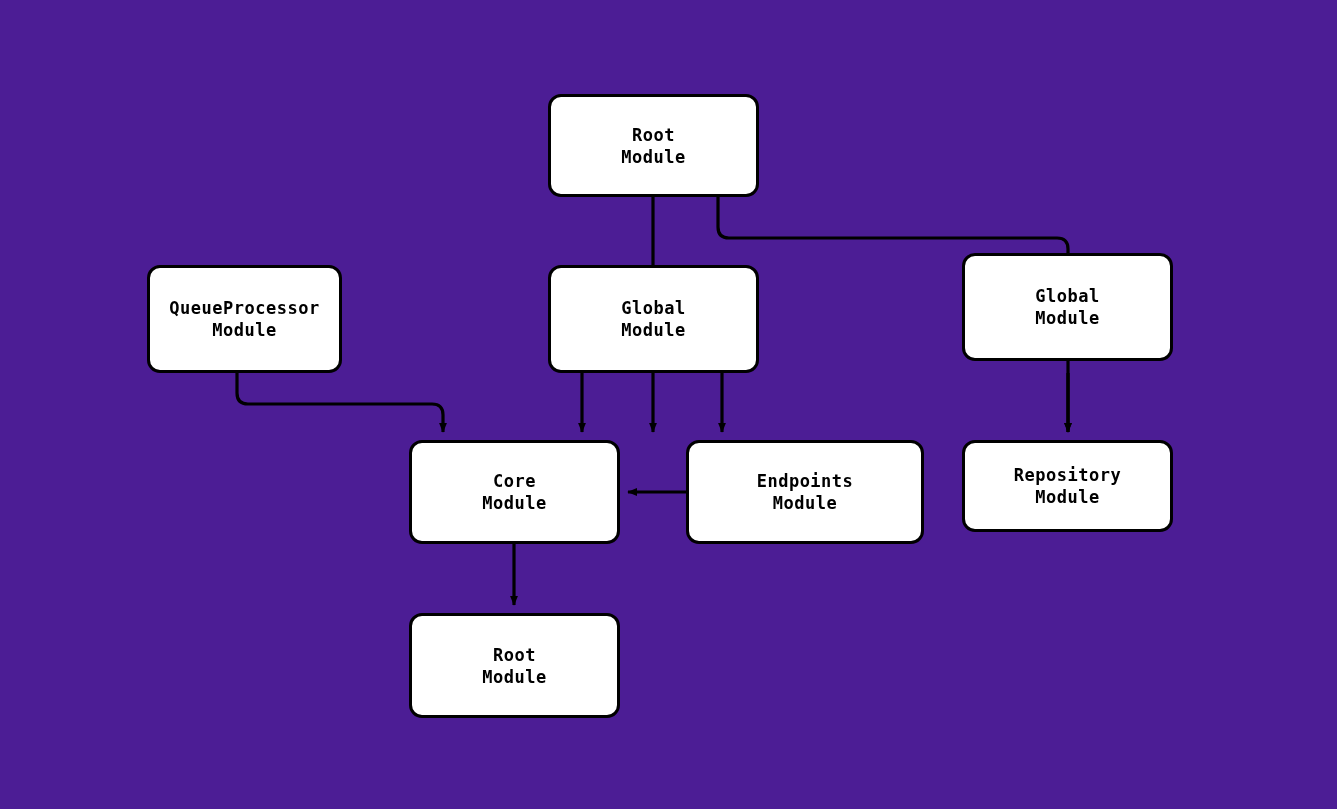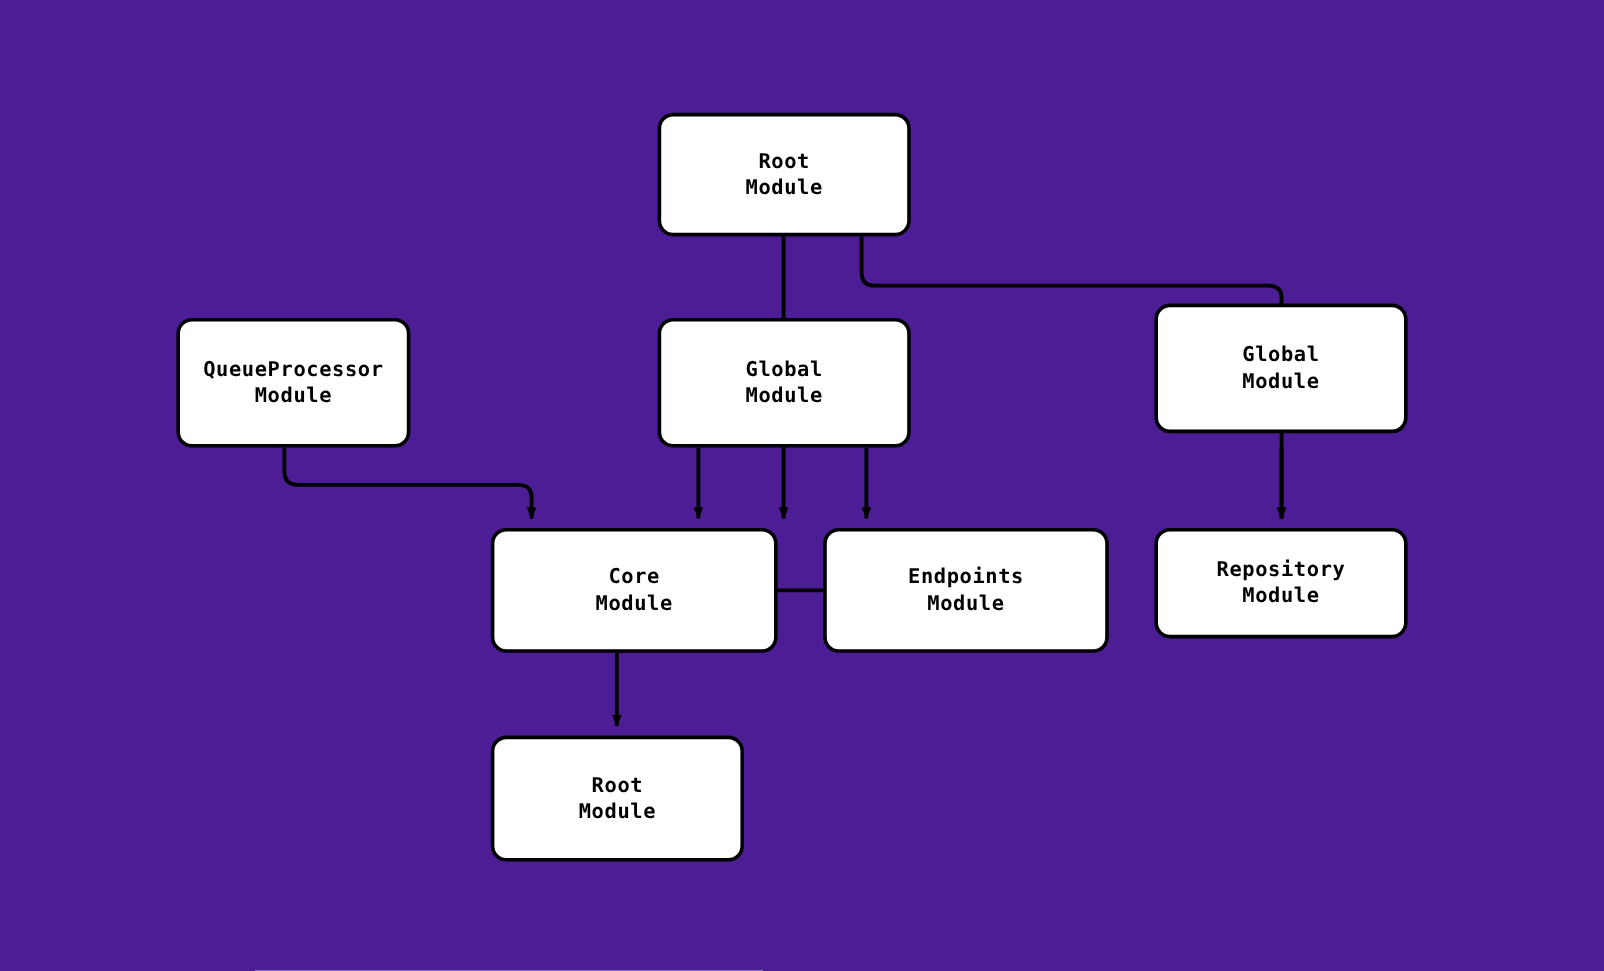--- a/index.html
+++ b/index.html
@@ -89,21 +89,21 @@
   <div class="node" style="left: 548px; top: 265px; width: 211px; height: 108px;">
     <span class="node-label">Global</span>
     <span class="node-label">Module</span>
   </div>
 
   <div class="node" style="left: 962px; top: 253px; width: 211px; height: 108px;">
     <span class="node-label">Global</span>
     <span class="node-label">Module</span>
   </div>
 
-  <div class="node" style="left: 409px; top: 440px; width: 239px; height: 104px; justify-content: center;">
+  <div class="node" style="left: 409px; top: 440px; width: 211px; height: 104px; justify-content: center;">
     <span class="node-label">Core</span>
     <span class="node-label">Module</span>
   </div>
 
   <div class="node" style="left: 686px; top: 440px; width: 238px; height: 104px;">
     <span class="node-label">Endpoints</span>
     <span class="node-label">Module</span>
   </div>
 
   <div class="node" style="left: 962px; top: 440px; width: 211px; height: 92px;">

